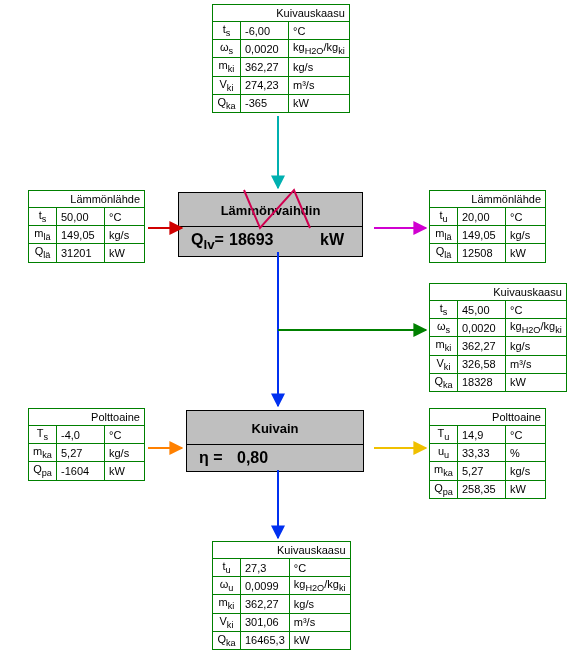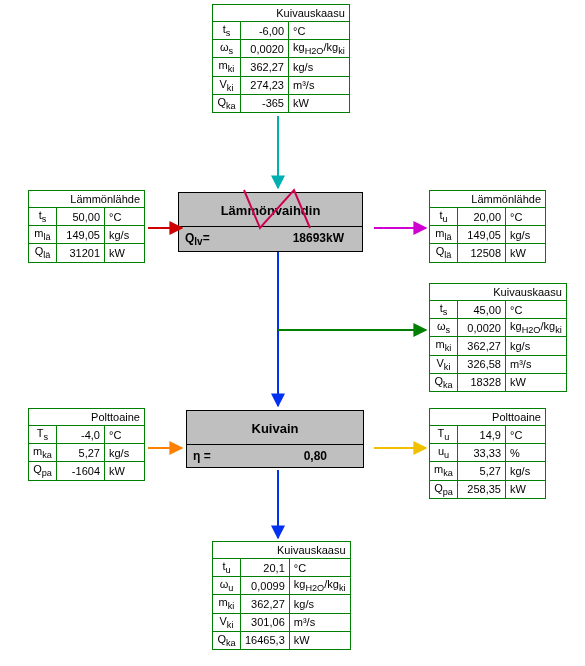--- a/index.html
+++ b/index.html
@@ -1,27 +1,27 @@
 <!DOCTYPE html>
 <html><head>
 <meta charset="utf-8">
 <style>
 *{box-sizing:border-box;margin:0;padding:0}
 body{font-family:Arial,sans-serif;font-size:11px;background:#fff;width:585px;height:666px;position:relative}
 .tbl{position:absolute;border:1.5px solid #008000;border-collapse:collapse;background:#fff}
 .tbl td,.tbl th{border:1px solid #008000;padding:1px 4px;height:17px;font-size:11px;white-space:nowrap}
 .tbl .hdr{text-align:right;font-weight:normal;color:#000}
 .tbl .sym{text-align:center;width:28px}
-.tbl .val{text-align:right;width:48px}
+.tbl .val{width:48px}
 .tbl .unit{text-align:left;width:40px}
 .block{position:absolute;background:#bfbfbf;border:1.5px solid #000}
 .block .title{text-align:center;font-weight:bold;font-size:13px;padding:10px 0 8px}
-.block .eq{display:flex;border-top:1.5px solid #000;padding:4px 6px;font-weight:bold;font-size:12px}
+.block .eq{display:flex;border-top:1.5px solid #000;padding:4px 12px;font-weight:bold;font-size:16px}
 .block .eq .lab{width:38px}
-.block .eq .v{flex:1;text-align:right}
+.block .eq .v{flex:1;text-align:left}
 .block .eq .u{width:30px;text-align:left}
 svg{position:absolute;overflow:visible}
 </style>
 </head>
 <body>
 
 <table class="tbl" style="left:212px;top:4px">
     <tbody>
       <tr>
         <th class="hdr" colspan="3">Kuivauskaasu</th>
@@ -178,21 +178,21 @@
       </tr>
     </tbody>
   </table>
 <table class="tbl" style="left:212px;top:541px">
     <tbody>
       <tr>
         <th class="hdr" colspan="3">Kuivauskaasu</th>
       </tr>
       <tr>
         <td class="sym">t<sub>u</sub></td>
-        <td class="val">20,1</td>
+        <td class="val">27,3</td>
         <td class="unit">°C</td>
       </tr>
       <tr>
         <td class="sym">ω<sub>u</sub></td>
         <td class="val">0,0099</td>
         <td class="unit">kg<sub>H2O</sub>/kg<sub>ki</sub></td>
       </tr>
       <tr>
         <td class="sym">m<sub>ki</sub></td>
         <td class="val">362,27</td>

